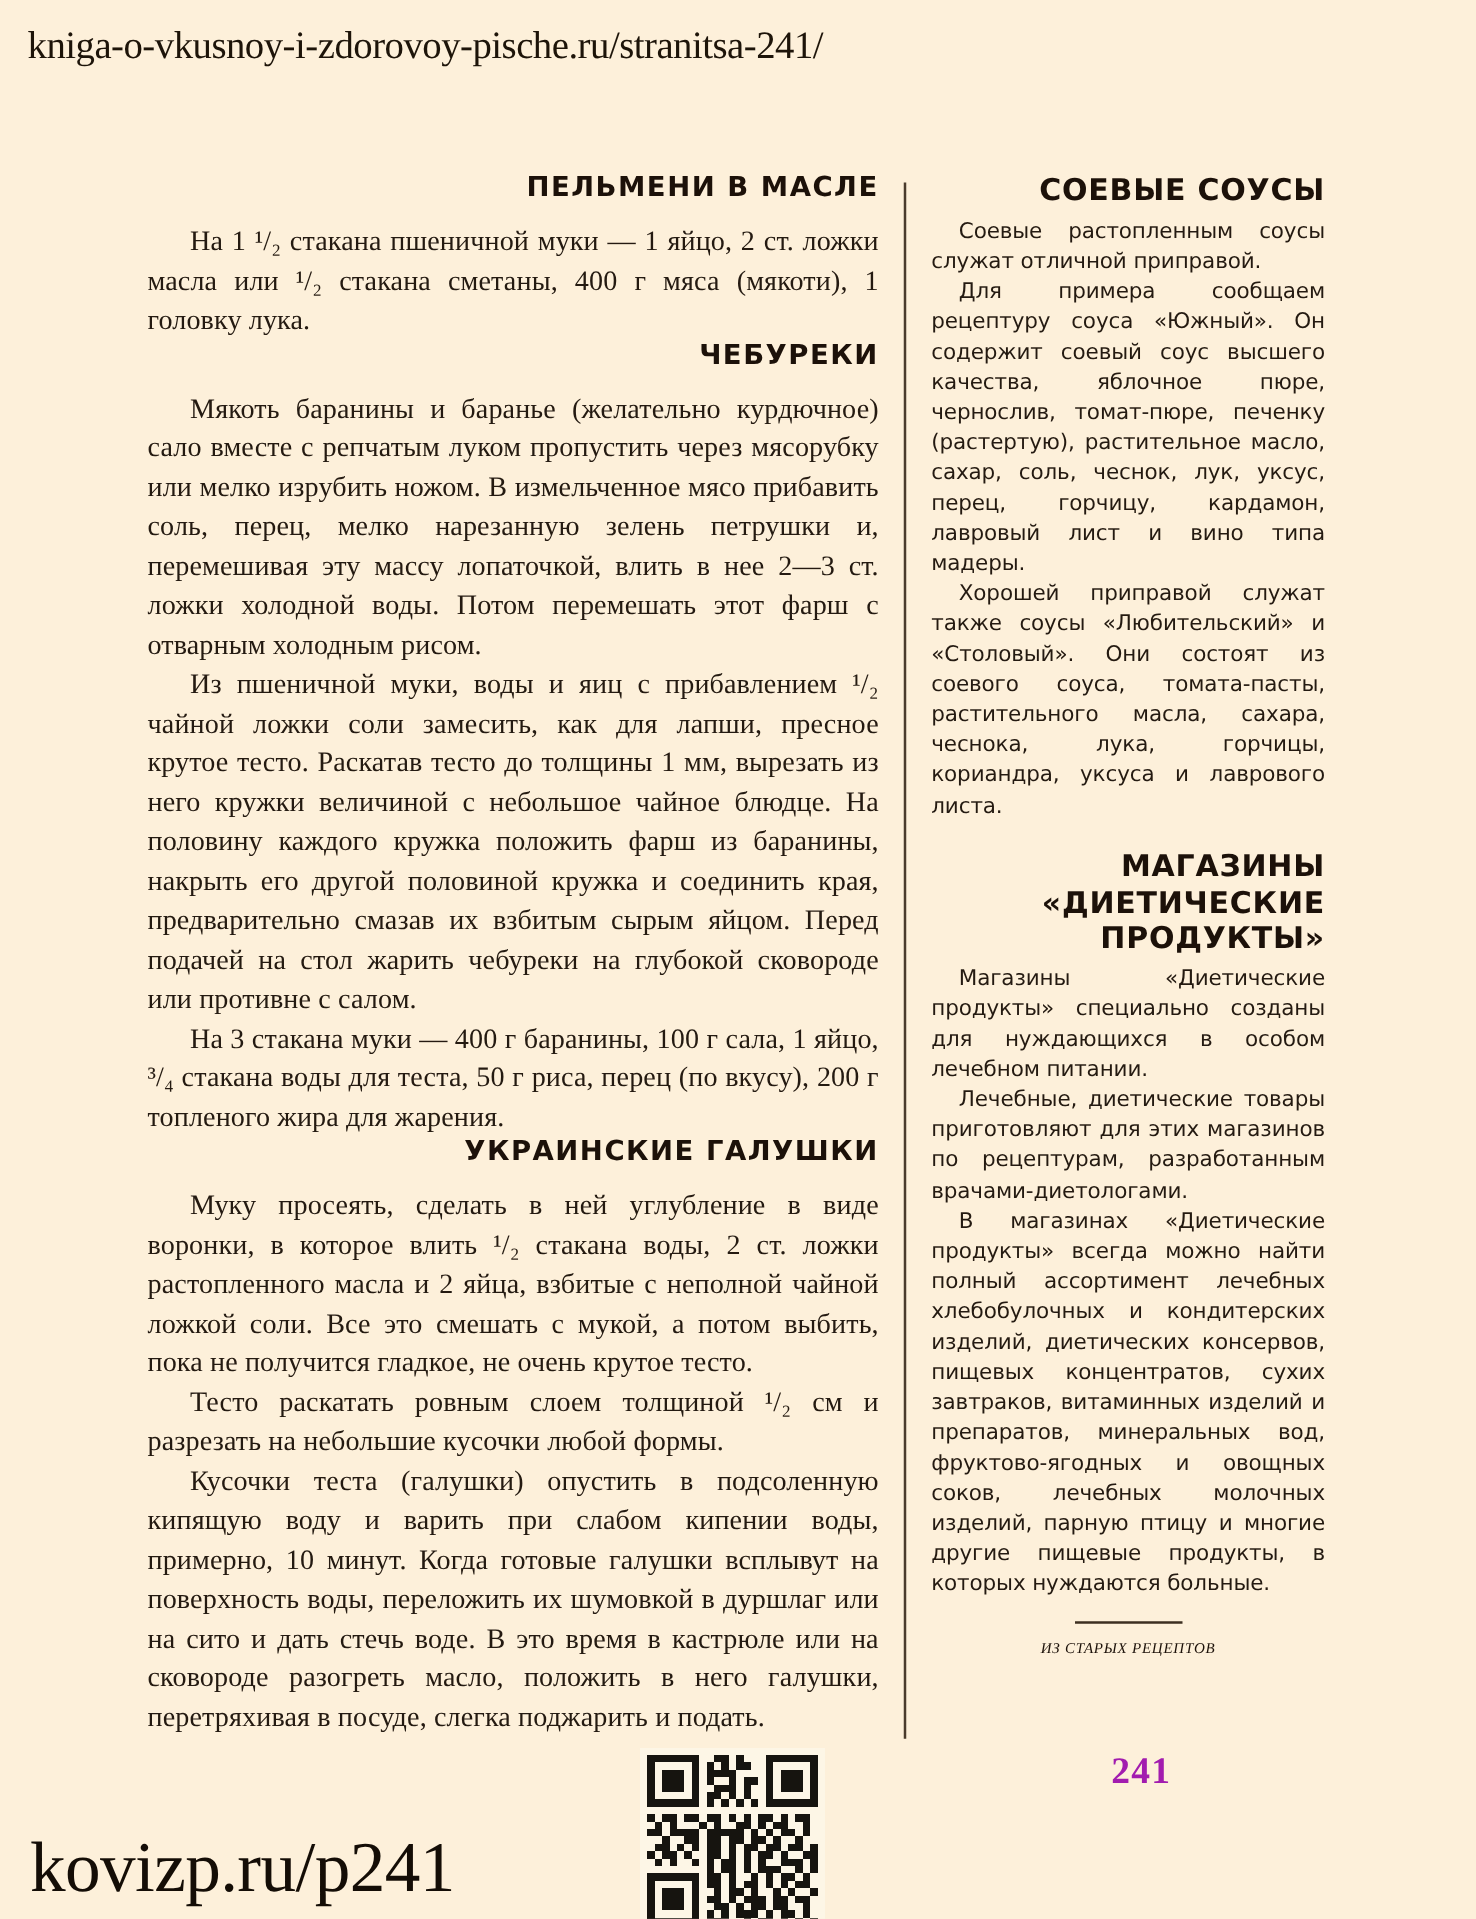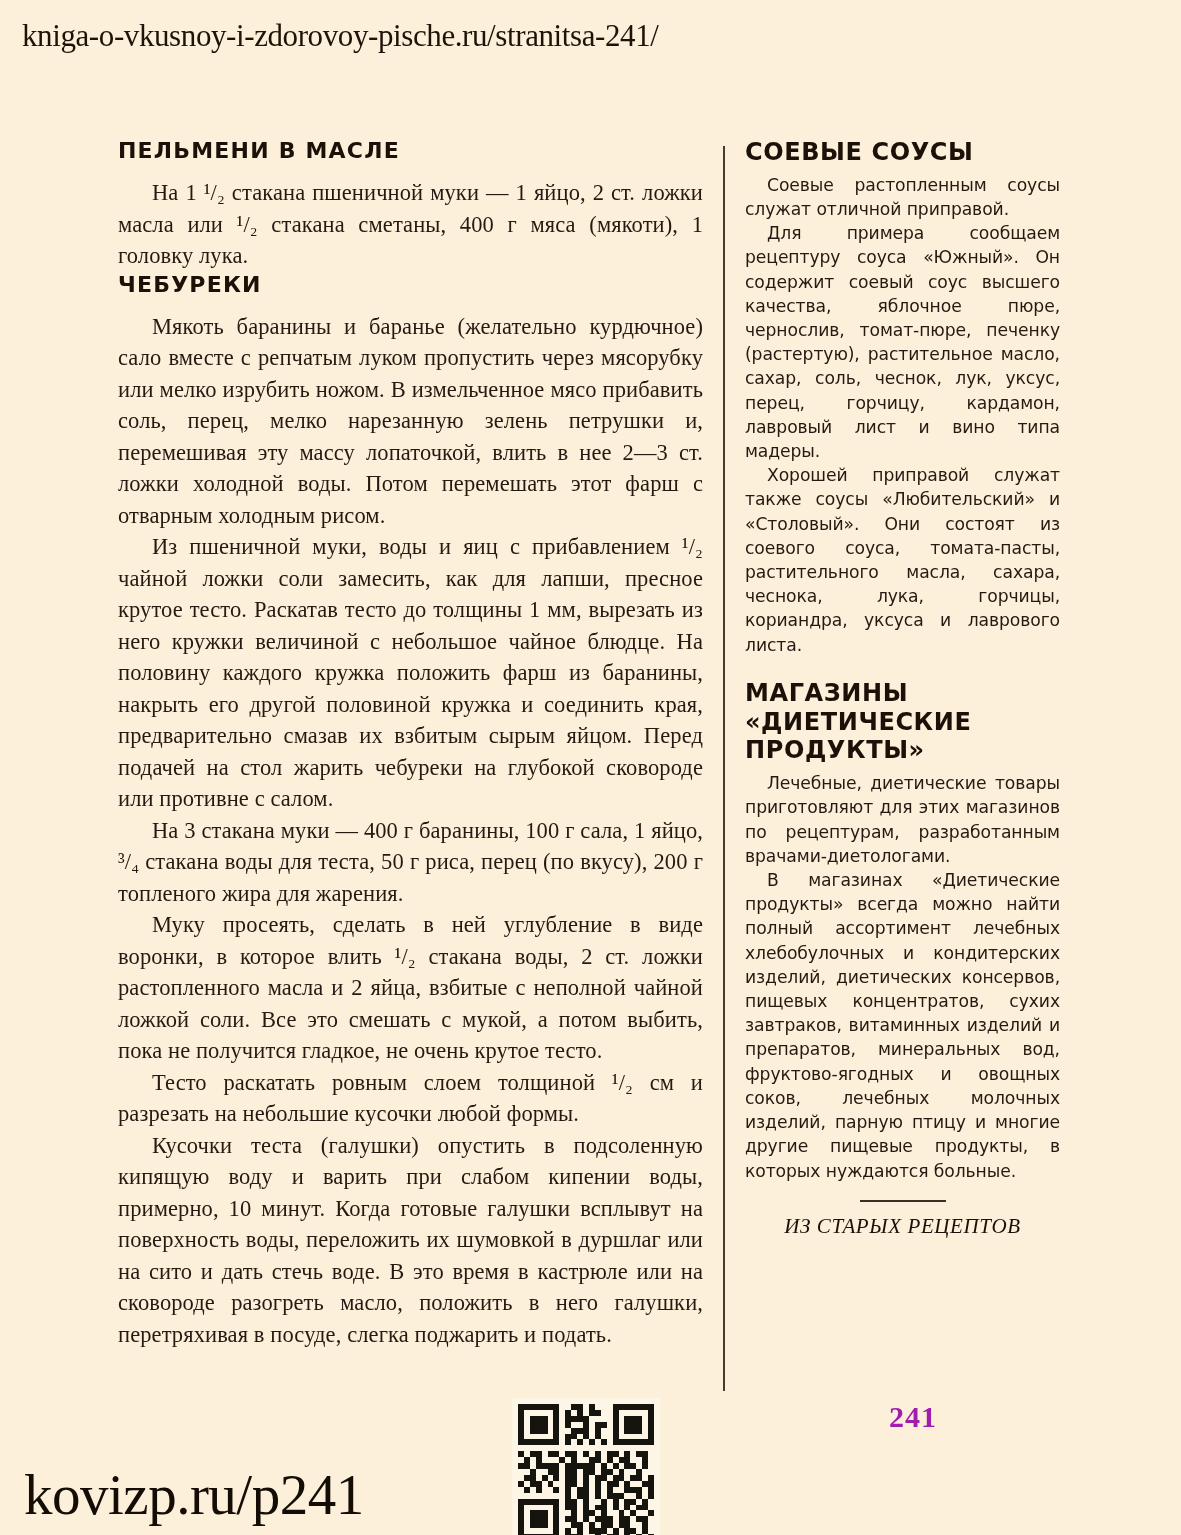--- a/index.html
+++ b/index.html
@@ -61,21 +61,21 @@
     height: 1245px;
     background: #4a3b2c;
   }
 
   
   h2.section-title {
     font-family: "DejaVu Sans", "Liberation Sans", sans-serif;
     font-size: 22px;
     font-weight: bold;
     letter-spacing: 1.2px;
-    text-align: left;
+    text-align: right;
     margin: 0 0 14px 0;
     color: #1c1109;
   }
   .col-left h2.section-title {
     margin-top: 0;
   }
   .col-left .block + .block h2.section-title {
   }
   .col-right h2.section-title {
     font-size: 24px;
@@ -112,21 +112,21 @@
   
   .rule-short {
     width: 86px;
     height: 2px;
     background: #3d2f21;
     margin: 17px auto 12px auto;
   }
   .old-recipes-label {
     font-family: "Liberation Serif", "DejaVu Serif", serif;
     font-style: italic;
-    font-size: 21px;
+    font-size: 12px;
     letter-spacing: 0.6px;
     text-align: center;
     margin: 0 0 7px 0;
     color: #1c1109;
   }
 
   
   .page-number {
     position: absolute;
     right: 110px;
@@ -175,39 +175,41 @@
       </div>
 
       <div class="block">
         <h2 class="section-title">ЧЕБУРЕКИ</h2>
         <p>Мякоть баранины и баранье (желательно курдючное) сало вместе с репчатым луком пропустить через мясорубку или мелко изрубить ножом. В измельченное мясо прибавить соль, перец, мелко нарезанную зелень петрушки и, перемешивая эту массу лопаточкой, влить в нее 2—3 ст. ложки холодной воды. Потом перемешать этот фарш с отварным холодным рисом.</p>
         <p>Из пшеничной муки, воды и яиц с прибавлением ¹/₂ чайной ложки соли замесить, как для лапши, пресное крутое тесто. Раскатав тесто до толщины 1 мм, вырезать из него кружки величиной с небольшое чайное блюдце. На половину каждого кружка положить фарш из баранины, накрыть его другой половиной кружка и соединить края, предварительно смазав их взбитым сырым яйцом. Перед подачей на стол жарить чебуреки на глубокой сковороде или противне с салом.</p>
         <p>На 3 стакана муки — 400 г баранины, 100 г сала, 1 яйцо, ³/₄ стакана воды для теста, 50 г риса, перец (по вкусу), 200 г топленого жира для жарения.</p>
       </div>
 
       <div class="block">
+        <h2 class="section-title">УКРАИНСКИЕ ГАЛУШКИ</h2>
         <p>Муку просеять, сделать в ней углубление в виде воронки, в которое влить ¹/₂ стакана воды, 2 ст. ложки растопленного масла и 2 яйца, взбитые с неполной чайной ложкой соли. Все это смешать с мукой, а потом выбить, пока не получится гладкое, не очень крутое тесто.</p>
         <p>Тесто раскатать ровным слоем толщиной ¹/₂ см и разрезать на небольшие кусочки любой формы.</p>
         <p>Кусочки теста (галушки) опустить в подсоленную кипящую воду и варить при слабом кипении воды, примерно, 10 минут. Когда готовые галушки всплывут на поверхность воды, переложить их шумовкой в дуршлаг или на сито и дать стечь воде. В это время в кастрюле или на сковороде разогреть масло, положить в него галушки, перетряхивая в посуде, слегка поджарить и подать.</p>
 
       </div>
 
     </div>
 
     <div class="col-right">
 
       <div class="block">
         <h2 class="section-title">СОЕВЫЕ СОУСЫ</h2>
         <p>Соевые растопленным соусы служат отличной приправой.</p>
         <p>Для примера сообщаем рецептуру соуса «Южный». Он содержит соевый соус высшего качества, яблочное пюре, чернослив, томат-пюре, печенку (растертую), растительное масло, сахар, соль, чеснок, лук, уксус, перец, горчицу, кардамон, лавровый лист и вино типа мадеры.</p>
         <p>Хорошей приправой служат также соусы «Любительский» и «Столовый». Они состоят из соевого соуса, томата-пасты, растительного масла, сахара, чеснока, лука, горчицы, кориандра, уксуса и лаврового листа.</p>
       </div>
 
       <div class="block">
         <h2 class="section-title">МАГАЗИНЫ «ДИЕТИЧЕСКИЕ ПРОДУКТЫ»</h2>
+        <p>Магазины «Диетические продукты» специально созданы для нуждающихся в особом лечебном питании.</p>
         <p>Лечебные, диетические товары приготовляют для этих магазинов по рецептурам, разработанным врачами-диетологами.</p>
         <p>В магазинах «Диетические продукты» всегда можно найти полный ассортимент лечебных хлебобулочных и кондитерских изделий, диетических консервов, пищевых концентратов, сухих завтраков, витаминных изделий и препаратов, минеральных вод, фруктово-ягодных и овощных соков, лечебных молочных изделий, парную птицу и многие другие пищевые продукты, в которых нуждаются больные.</p>
       </div>
 
       <div class="block">
         <div class="rule-short"></div>
         <div class="old-recipes-label">ИЗ СТАРЫХ РЕЦЕПТОВ</div>
 
       </div>
 

